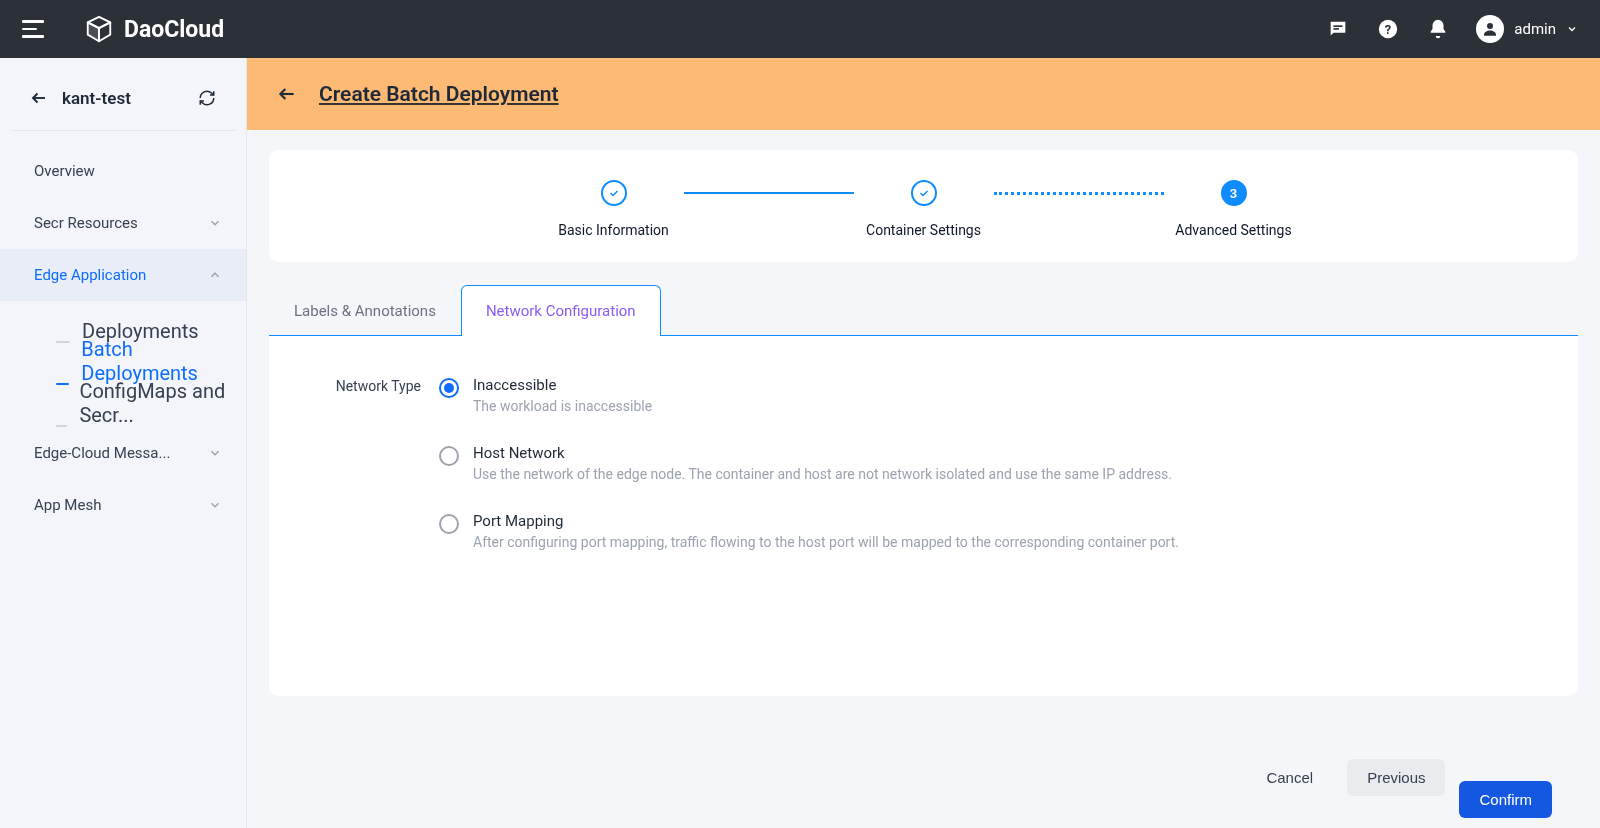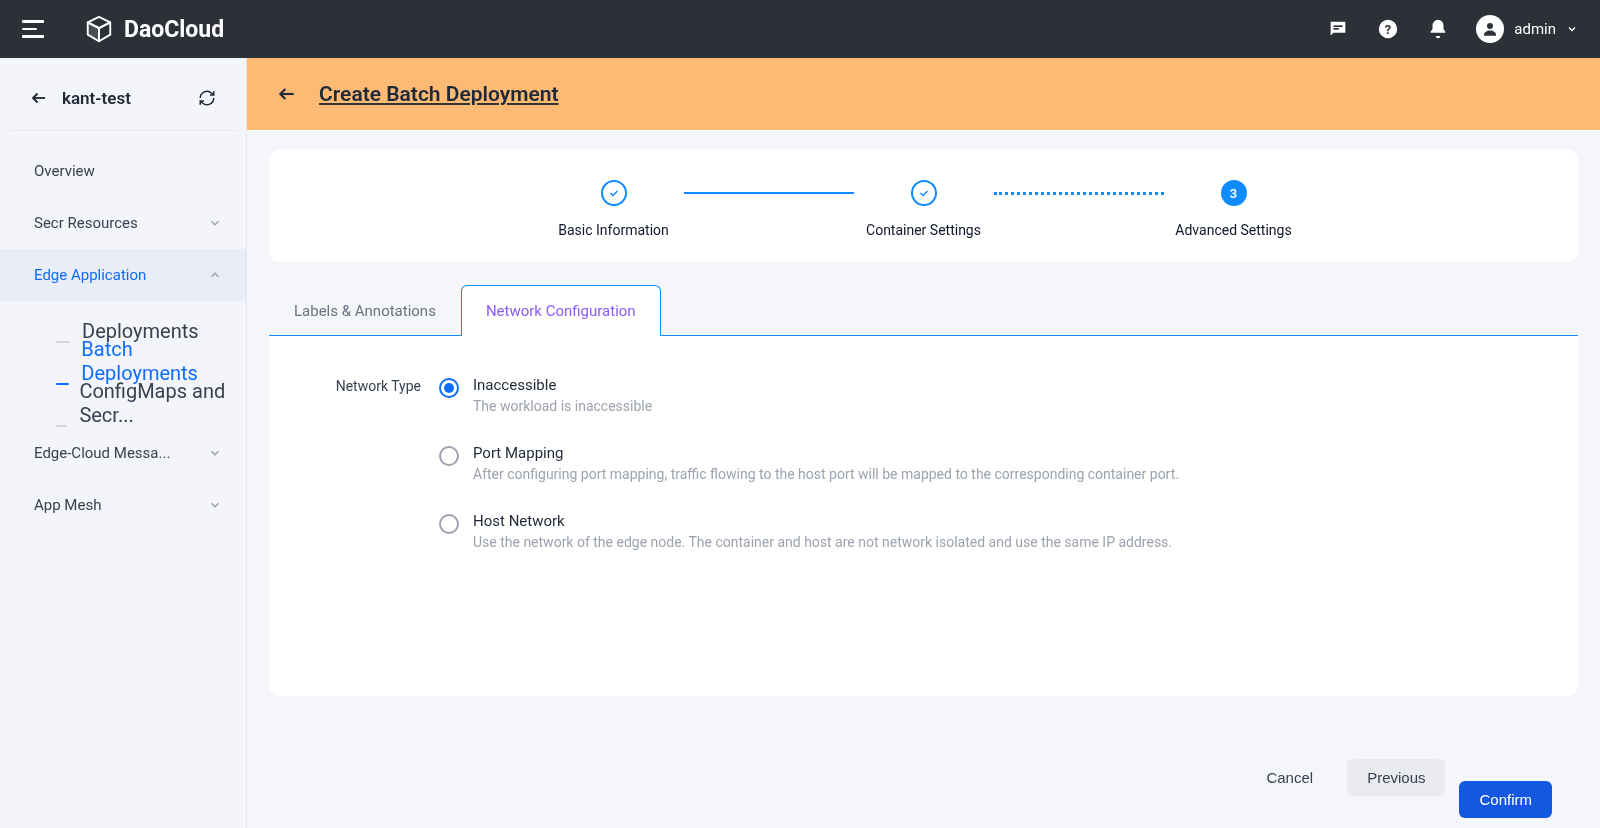--- a/index.html
+++ b/index.html
@@ -264,29 +264,29 @@
             <div class="radio-opt selected">
               <div class="radio-circle"></div>
               <div>
                 <div class="radio-title">Inaccessible</div>
                 <div class="radio-desc">The workload is inaccessible</div>
               </div>
             </div>
             <div class="radio-opt">
               <div class="radio-circle"></div>
               <div>
-                <div class="radio-title">Port Mapping</div>
-                <div class="radio-desc">After configuring port mapping, traffic flowing to the host port will be mapped to the corresponding container port.</div>
+                <div class="radio-title">Host Network</div>
+                <div class="radio-desc">Use the network of the edge node. The container and host are not network isolated and use the same IP address.</div>
               </div>
             </div>
             <div class="radio-opt">
               <div class="radio-circle"></div>
               <div>
-                <div class="radio-title">Host Network</div>
-                <div class="radio-desc">Use the network of the edge node. The container and host are not network isolated and use the same IP address.</div>
+                <div class="radio-title">Port Mapping</div>
+                <div class="radio-desc">After configuring port mapping, traffic flowing to the host port will be mapped to the corresponding container port.</div>
               </div>
             </div>
           </div>
         </div>
       </div>
     </div>
 
     <div class="footer">
       <button class="btn btn-text">Cancel</button>
       <button class="btn btn-default">Previous</button>

